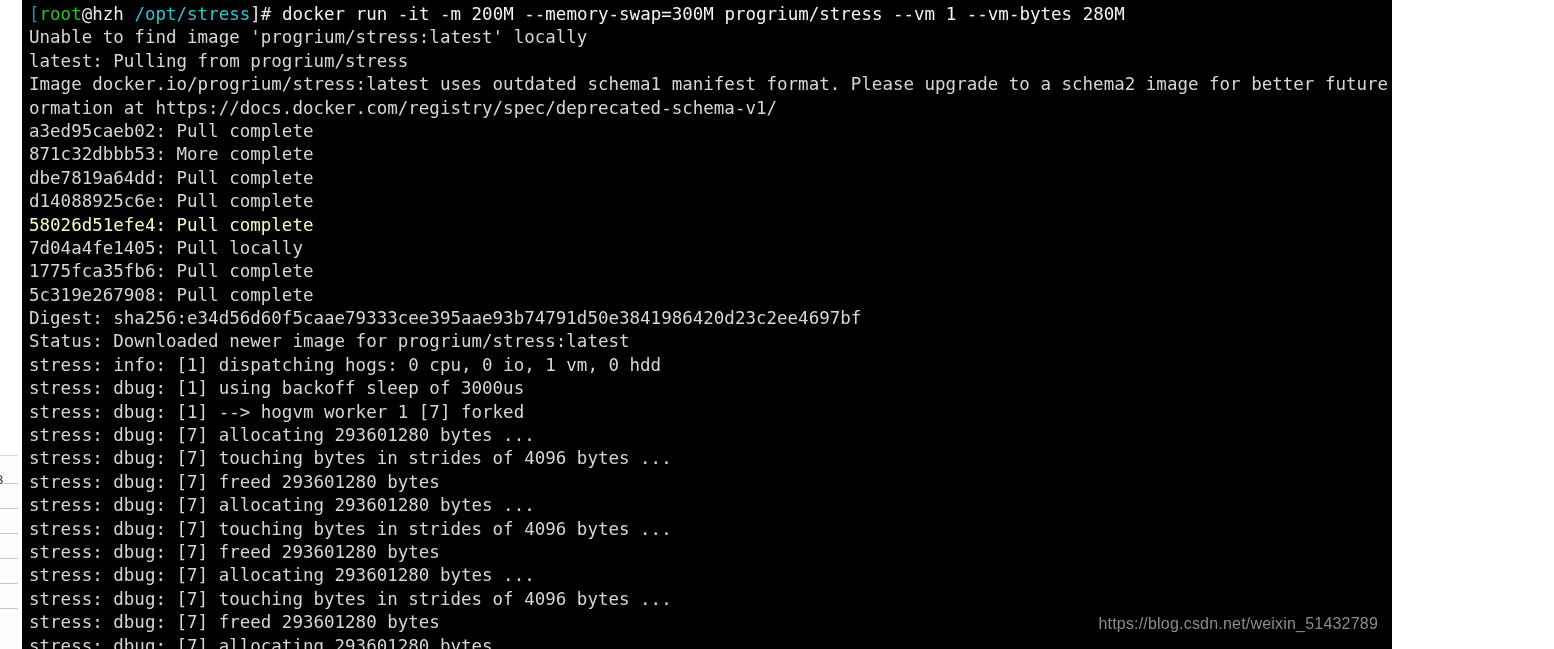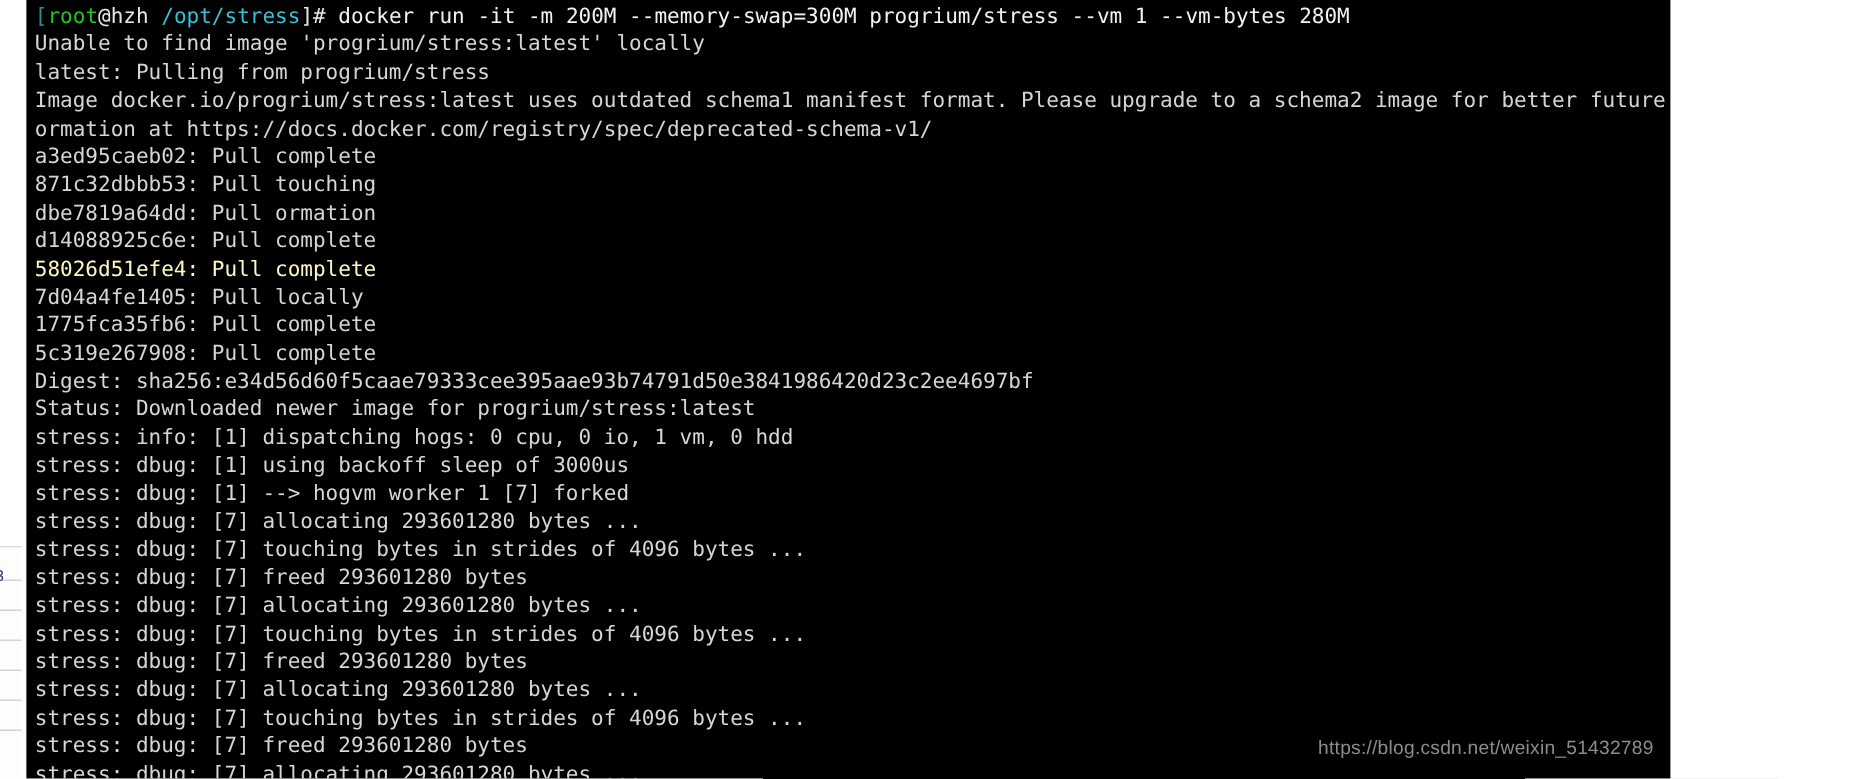--- a/index.html
+++ b/index.html
@@ -137,22 +137,22 @@
     <div id="term-lines">
 
       <div class="line"><span class="seg c-bracket" style="color: rgb(46, 139, 155);">[</span><span class="seg c-user" style="color: rgb(34, 197, 34);">root</span><span class="seg c-host">@hzh</span><span class="seg c-host"> </span><span class="seg c-path" style="color: rgb(53, 194, 214);">/opt/stress</span><span class="seg c-sym">]# </span><span class="seg c-cmd">docker run -it -m 200M --memory-swap=300M progrium/stress --vm 1 --vm-bytes 280M</span></div>
 
       <div id="output-container">
           <div class="line"><span class="seg c-out" style="color: rgb(214, 214, 214);">Unable to find image 'progrium/stress:latest' locally</span></div>
           <div class="line"><span class="seg c-out" style="color: rgb(214, 214, 214);">latest: Pulling from progrium/stress</span></div>
           <div class="line"><span class="seg c-out" style="color: rgb(214, 214, 214);">Image docker.io/progrium/stress:latest uses outdated schema1 manifest format. Please upgrade to a schema2 image for better future compatibility. More inf</span></div>
           <div class="line"><span class="seg c-out" style="color: rgb(214, 214, 214);">ormation at https://docs.docker.com/registry/spec/deprecated-schema-v1/</span></div>
           <div class="line"><span class="seg c-out" style="color: rgb(214, 214, 214);">a3ed95caeb02: Pull complete</span></div>
-          <div class="line"><span class="seg c-out" style="color: rgb(214, 214, 214);">871c32dbbb53: Pull touching</span></div>
-          <div class="line"><span class="seg c-out" style="color: rgb(214, 214, 214);">dbe7819a64dd: Pull ormation</span></div>
+          <div class="line"><span class="seg c-out" style="color: rgb(214, 214, 214);">871c32dbbb53: More complete</span></div>
+          <div class="line"><span class="seg c-out" style="color: rgb(214, 214, 214);">dbe7819a64dd: Pull complete</span></div>
           <div class="line"><span class="seg c-out" style="color: rgb(214, 214, 214);">d14088925c6e: Pull complete</span></div>
           <div class="line"><span class="seg c-out" style="color: #fef9c3;">58026d51efe4: Pull complete</span></div>
           <div class="line"><span class="seg c-out" style="color: rgb(214, 214, 214);">7d04a4fe1405: Pull locally</span></div>
           <div class="line"><span class="seg c-out" style="color: rgb(214, 214, 214); margin-top: 22px;">1775fca35fb6: Pull complete</span></div>
           <div class="line"><span class="seg c-out" style="color: rgb(214, 214, 214);">5c319e267908: Pull complete</span></div>
           <div class="line"><span class="seg c-out" style="color: rgb(214, 214, 214);">Digest: sha256:e34d56d60f5caae79333cee395aae93b74791d50e3841986420d23c2ee4697bf</span></div>
           <div class="line"><span class="seg c-out" style="color: rgb(214, 214, 214);">Status: Downloaded newer image for progrium/stress:latest</span></div>
           <div class="line"><span class="seg c-out" style="color: rgb(214, 214, 214);">stress: info: [1] dispatching hogs: 0 cpu, 0 io, 1 vm, 0 hdd</span></div>
           <div class="line"><span class="seg c-out" style="color: rgb(214, 214, 214);">stress: dbug: [1] using backoff sleep of 3000us</span></div>
           <div class="line"><span class="seg c-out" style="color: rgb(214, 214, 214);">stress: dbug: [1] --&gt; hogvm worker 1 [7] forked</span></div>

